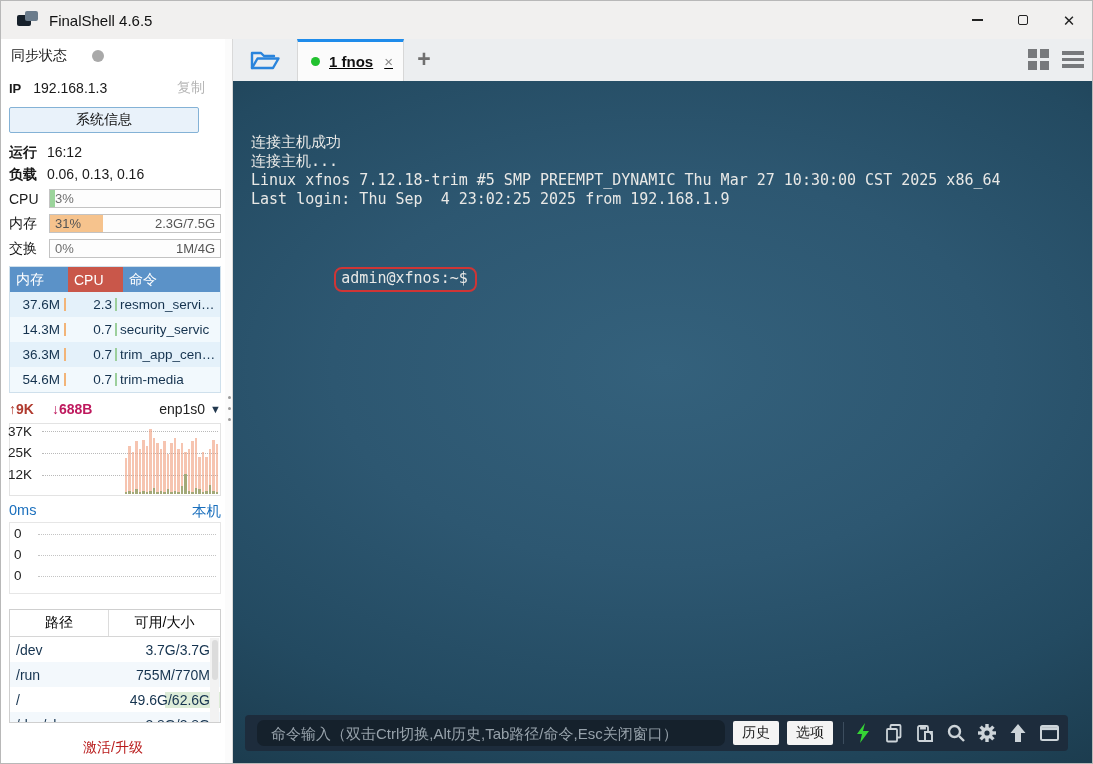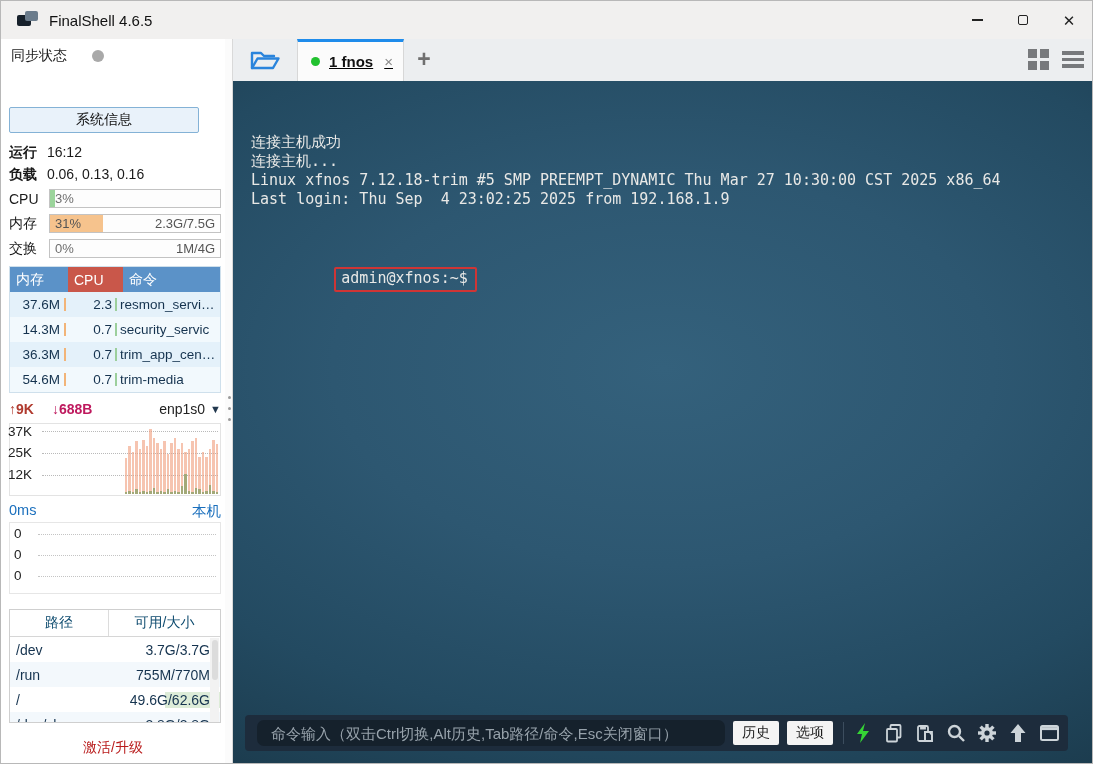--- a/index.html
+++ b/index.html
@@ -78,21 +78,21 @@
   
   .ping-head { position:absolute; left:8px; top:463px; width:212px; display:flex; font-size:14.5px; }
   .ping-lat { color:#1a6fbd; }
   .ping-target { margin-left:auto; color:#1a6fbd; }
   .ping-chart { position:absolute; left:8px; top:483px; width:212px; height:72px; background:#fff; border:1px solid #e6e6e6; }
   .ping-ylab { position:absolute; left:4px; font-size:13.5px; color:#222; }
   .pgrid { position:absolute; left:28px; right:4px; border-top:1.5px dotted #c4c4c4; }
 
   
   .disk-table { position:absolute; left:8px; top:570px; width:212px; height:114px; border:1px solid #cfcfcf; overflow:hidden; background:#fff; }
-  .disk-head { display:flex; height:27px; align-items:center; font-size:14px; color:#0c4a6e; border-bottom:1px solid #d6d6d6; }
+  .disk-head { display:flex; height:27px; align-items:center; font-size:14px; color:#000000; border-bottom:1px solid #d6d6d6; }
   .dh-path { width:99px; text-align:center; border-right:1px solid #dcdcdc; height:100%; display:flex; align-items:center; justify-content:center; }
   .dh-usage { flex:1; text-align:center; }
   .drow { display:flex; height:25px; align-items:center; font-size:14px; color:#15334f; }
   .drow:nth-child(even) { background:#f3f8fc; }
   .d-path { padding-left:6px; width:88px; }
   .d-usage { flex:1; text-align:right; padding-right:10px; }
   .d-usage.hl { background:linear-gradient(to right, transparent 55%, #ddecd8 55%); }
   .disk-scroll { position:absolute; right:1px; top:28px; width:9px; height:84px; background:#f2f2f2; }
   .disk-scroll i { position:absolute; left:1.5px; top:2px; width:6px; height:40px; background:#dcdcdc; border-radius:3px; }
   .activate { position:absolute; left:0; top:700px; width:224px; text-align:center; font-size:14px; color:#b91c1c; cursor:pointer; }
@@ -110,21 +110,21 @@
   .grid-icon { width:22px; height:21px; display:grid; grid-template-columns:9px 9px; grid-template-rows:9px 9px; gap:2.5px; cursor:pointer; }
   .grid-icon i { background:#77797c; }
   .burger-icon { width:22px; height:21px; display:flex; flex-direction:column; justify-content:space-between; padding:2px 0; cursor:pointer; }
   .burger-icon i { height:3.6px; background:#77797c; }
 
   .terminal { position:absolute; left:0; top:42px; width:861px; height:684px;
     background:radial-gradient(ellipse 120% 90% at 50% 42%, #34617c 0%, #2d5771 32%, #234a61 58%, #18354586 82%, #122b38 100%), #1c3c4e;
     overflow:hidden; }
   .term-text { position:absolute; left:18px; top:14px; font-family:"DejaVu Sans Mono","Liberation Mono",monospace; font-size:15px; line-height:19px; color:#e8e8e6; white-space:pre; }
   .prompt-line { margin-top:1px; }
-  .prompt-box { display:inline-block; border:2px solid #cf3535; border-radius:2px; padding:0px 7px 2px 5px; margin-left:-7px; }
+  .prompt-box { display:inline-block; border:2px solid #cf3535; border-radius:8px; padding:0px 7px 2px 5px; margin-left:-7px; }
 
   .cmdbar { position:absolute; left:12px; right:26px; bottom:14px; height:36px; background:#1d2c3c; border-radius:4px; display:flex; align-items:center; padding:0 8px; }
   .cmd-input { flex:1; height:26px; margin-left:4px; background:#15212c; border:none; outline:none; border-radius:7px; color:#cfd6dc; font-size:15px; padding:0 14px; font-family:"Liberation Sans","DejaVu Sans",sans-serif; }
   .cmd-input::placeholder { color:#97a2ab; opacity:1; }
   .cmd-btn { height:24px; margin-left:8px; background:#f4f4f4; color:#1d1d1d; font-size:14px; padding:0 9px; display:flex; align-items:center; border-radius:2px; cursor:pointer; }
   .cmd-sep { width:1px; height:22px; background:#3c4d5e; margin:0 8px 0 10px; }
   .cmd-icons { display:flex; align-items:center; gap:9px; }
   .cicon { width:22px; height:22px; display:flex; align-items:center; justify-content:center; cursor:pointer; }
 </style>
 </head>
@@ -149,20 +149,25 @@
     </div>
   </div>
 
   <div class="sidebar">
 
     <div class="row-sync">
       <span>同步状态</span>
       <span class="sync-dot"></span>
     </div>
 
+    <div class="row-ip">
+      <span class="ip-label">IP</span>
+      <span class="ip-value">192.168.1.3</span>
+      <span class="copy-link">复制</span>
+    </div>
 
     <div class="sysinfo-btn">系统信息</div>
 
     <div class="row-uptime kv">
       <b>运行</b>
       <span class="v">16:12</span>
     </div>
     <div class="row-load kv">
       <b>负载</b>
       <span class="v">0.06, 0.13, 0.16</span>

